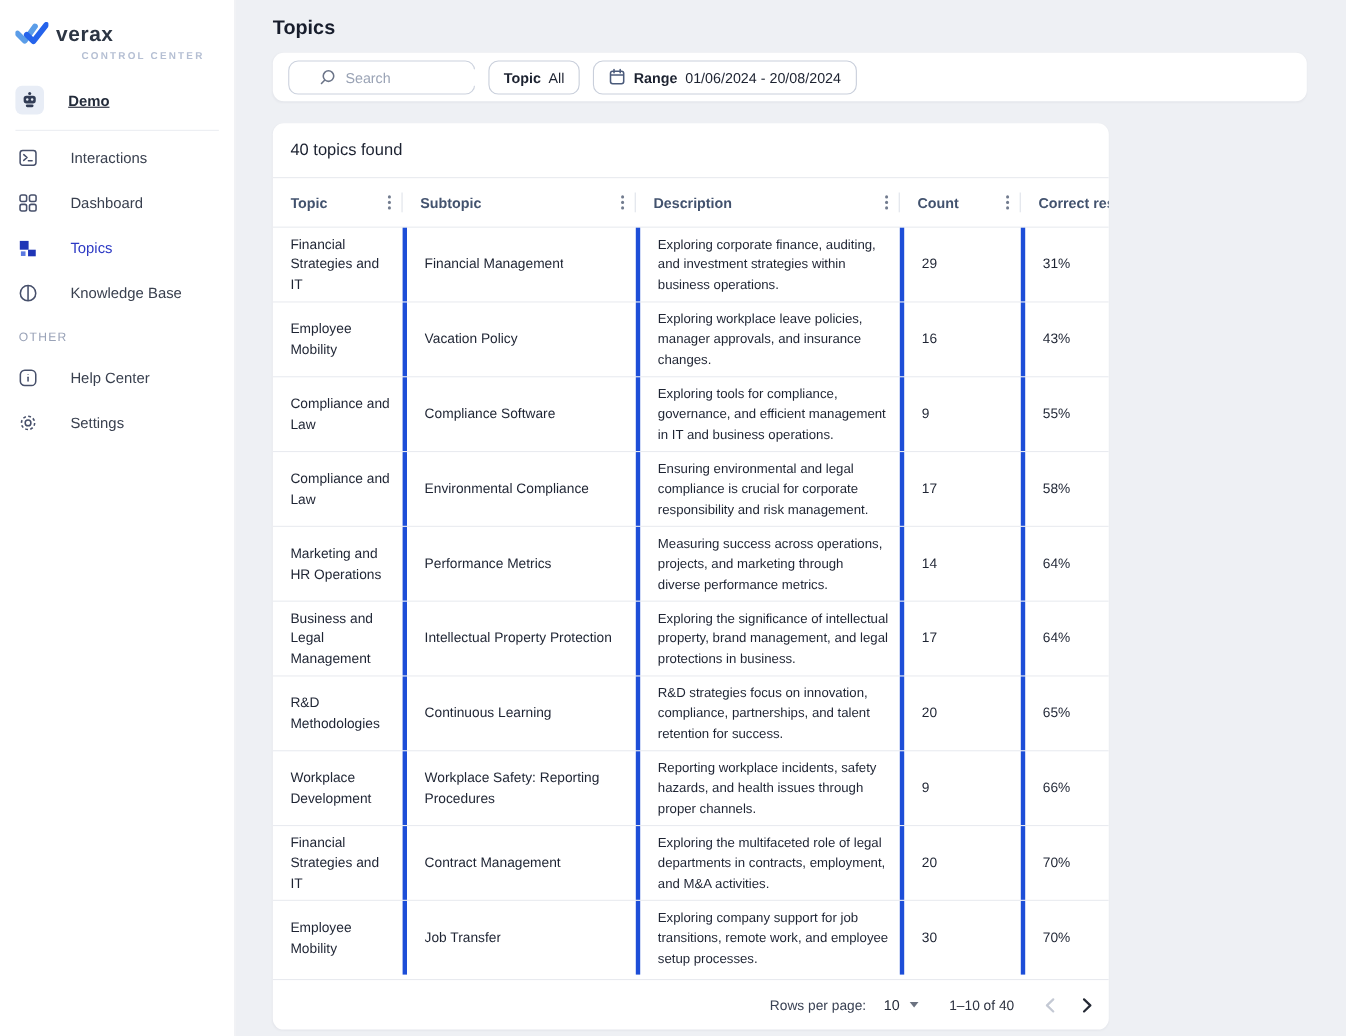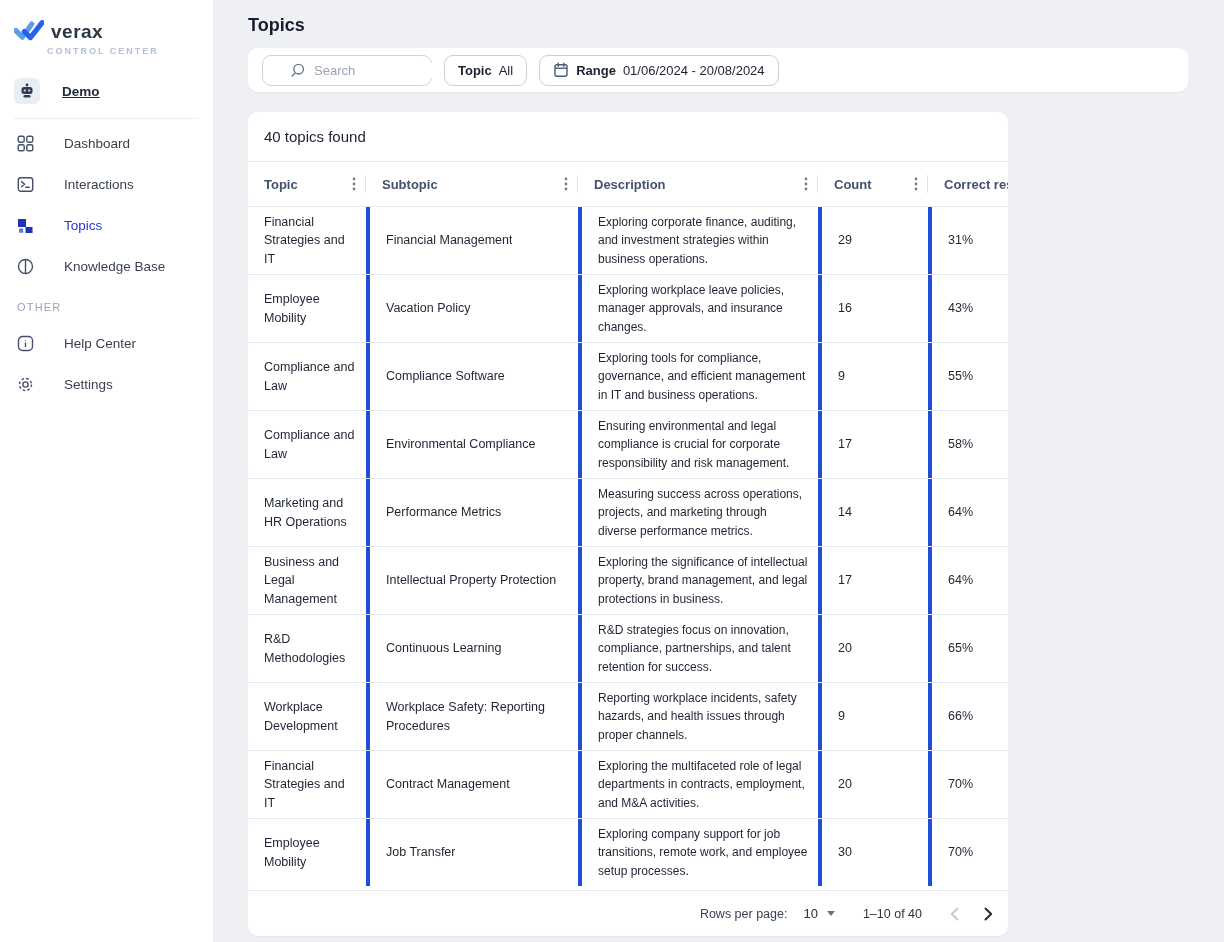--- a/index.html
+++ b/index.html
@@ -6,21 +6,21 @@
   html,body { width:1224px; height:942px; overflow:hidden; }
   body {
     font-family:"Liberation Sans","DejaVu Sans",sans-serif;
     background:#eef0f4; color:#1e2433; position:relative;
   }
   
   .sidebar {
     position:absolute; left:0; top:0; width:214px; height:942px;
     background:#fff; border-right:1px solid #ebedf1;
   }
-  .logo-block { padding:20px 0 0 14px; }
+  .logo-block { padding:20px 0 0 14px;text-align:center; }
   .logo-row { display:flex; align-items:center; gap:7px; }
   .logo-word { font-size:19px; font-weight:700; color:#2d3644; letter-spacing:.5px; }
   .logo-tagline { font-size:9px; letter-spacing:2px; color:#b5bfd3; font-weight:600; margin:3px 0 0 33px; }
   .workspace-row { display:flex; align-items:center; gap:22px; margin:22px 0 0 14px; padding-bottom:14px; cursor:pointer;text-decoration:underline; }
   .workspace-avatar { width:26px; height:26px; background:#e8edf6; border-radius:6px; display:flex; align-items:center; justify-content:center; }
   .workspace-name { font-size:13.5px; font-weight:700; color:#232b3a; }
   .sidebar-divider { border-top:1px solid #eceef2; margin:0 14px 4px 14px; }
   .nav-item {
     display:flex; align-items:center; gap:30px; height:41px;
     padding-left:17px; cursor:pointer; font-size:13.5px; color:#39404f;
@@ -119,37 +119,37 @@
       </svg>
     </span>
     <span class="workspace-name">Demo</span>
   </div>
   <div class="sidebar-divider"></div>
 
   <nav>
     <div class="nav-item">
       <span class="nav-ic">
         <svg width="17" height="17" viewBox="0 0 17 17" fill="none" stroke="#47506b" stroke-width="1.4">
+          <rect x="1.3" y="1.8" width="14.4" height="13.4" rx="2.4"></rect>
+          <path d="M4.6 5.6 L7.6 8.2 L4.6 10.8" stroke-linecap="round" stroke-linejoin="round"></path>
+          <path d="M8.8 11.2 H12.2" stroke-linecap="round"></path>
+        </svg>
+      </span>
+      <span>Interactions</span>
+    </div>
+    <div class="nav-item">
+      <span class="nav-ic">
+        <svg width="17" height="17" viewBox="0 0 17 17" fill="none" stroke="#47506b" stroke-width="1.4">
           <rect x="1.2" y="1.2" width="6" height="6" rx="1.6"></rect>
           <rect x="9.8" y="1.2" width="6" height="6" rx="1.6"></rect>
           <rect x="1.2" y="9.8" width="6" height="6" rx="1.6"></rect>
           <rect x="9.8" y="9.8" width="6" height="6" rx="1.6"></rect>
         </svg>
       </span>
       <span>Dashboard</span>
-    </div>
-    <div class="nav-item">
-      <span class="nav-ic">
-        <svg width="17" height="17" viewBox="0 0 17 17" fill="none" stroke="#47506b" stroke-width="1.4">
-          <rect x="1.3" y="1.8" width="14.4" height="13.4" rx="2.4"></rect>
-          <path d="M4.6 5.6 L7.6 8.2 L4.6 10.8" stroke-linecap="round" stroke-linejoin="round"></path>
-          <path d="M8.8 11.2 H12.2" stroke-linecap="round"></path>
-        </svg>
-      </span>
-      <span>Interactions</span>
     </div>
     <div class="nav-item active">
       <span class="nav-ic">
         <svg width="17" height="17" viewBox="0 0 17 17">
           <rect x="1" y="2" width="8" height="8" fill="#1f35b6"></rect>
           <rect x="2" y="11.5" width="4.2" height="4.2" fill="#5b79e0"></rect>
           <rect x="8.5" y="10" width="7" height="6" fill="#1f35b6"></rect>
         </svg>
       </span>
       <span>Topics</span>

